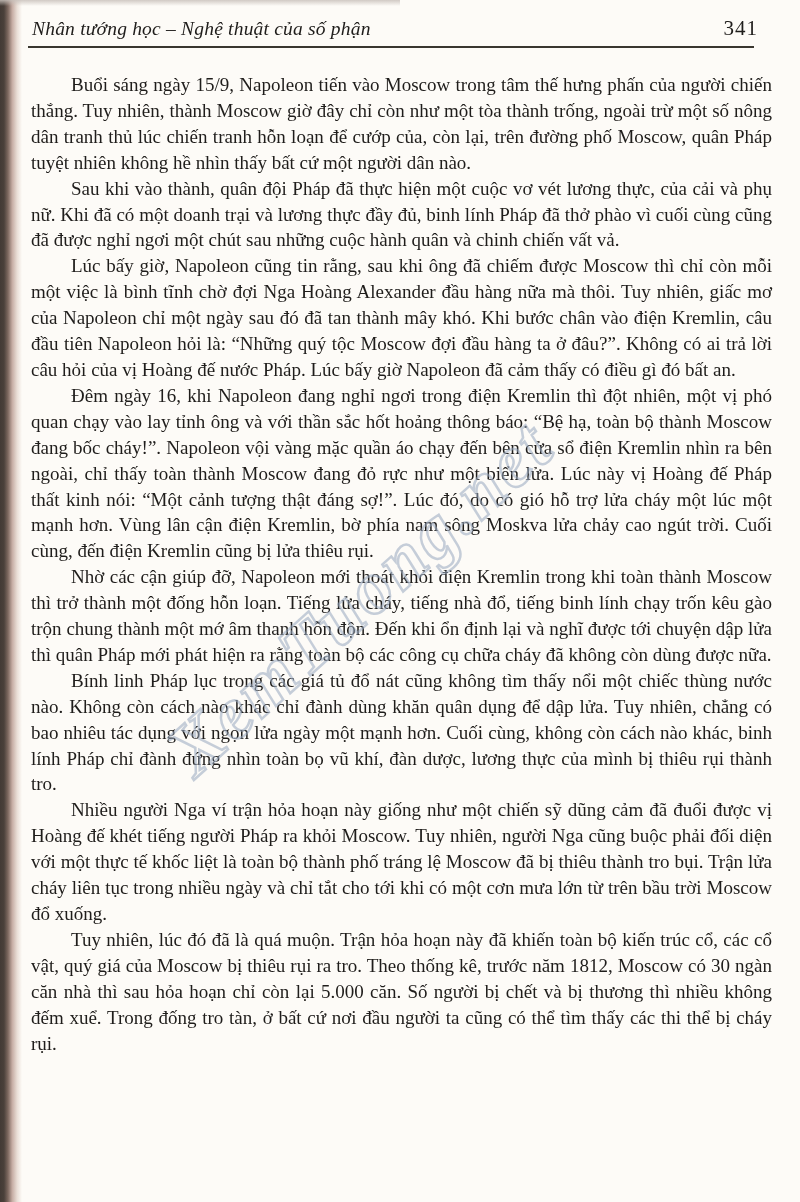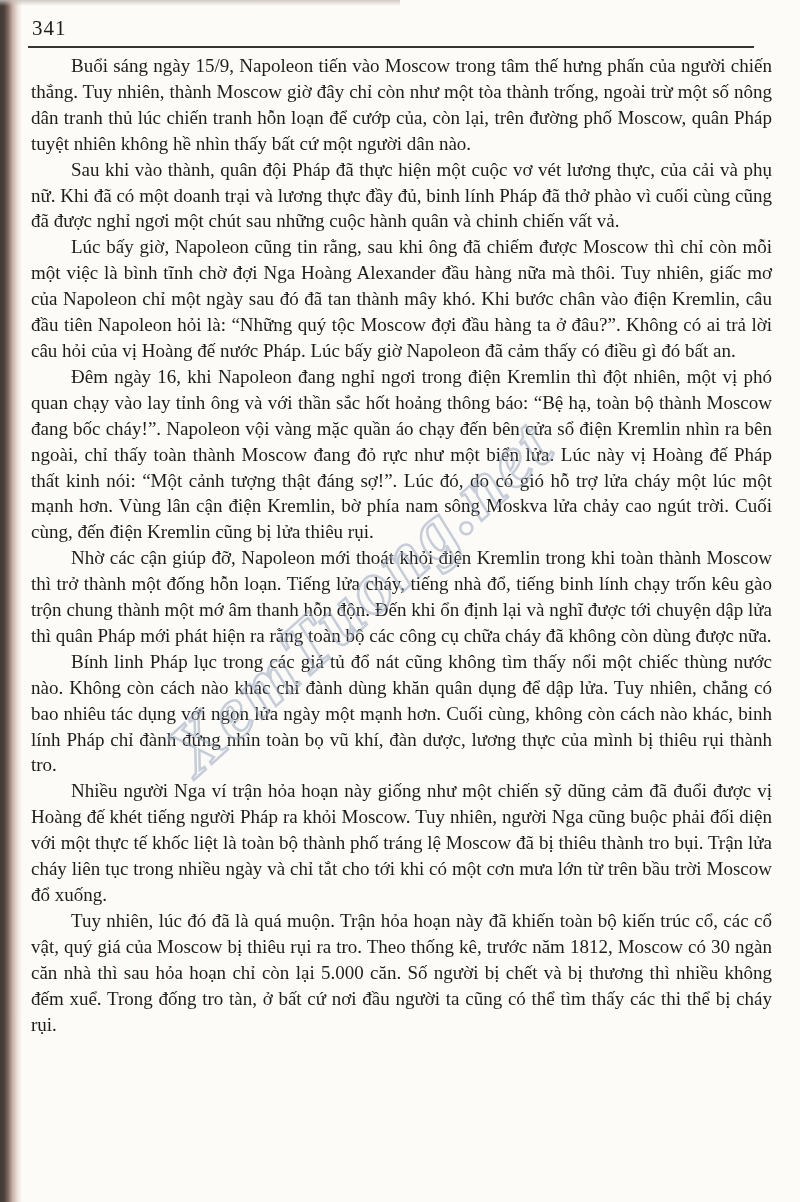--- a/index.html
+++ b/index.html
@@ -47,21 +47,21 @@
     font-size: 21px;
     letter-spacing: 1px;
   }
   .header-rule {
     margin: 5px 46px 0 28px;
     border: none;
     border-top: 2px solid #39362f;
     height: 0;
   }
   .content {
-    padding: 5px 28px 0 31px;
+    padding: 24px 28px 0 31px;
     font-size: 19px;
     line-height: 25.9px;
     text-align: justify;
   }
   .content p {
     margin: 0;
     text-indent: 40px;
   }
   .watermark {
     position: absolute;
@@ -85,20 +85,21 @@
 </head>
 <body>
 
 <div class="spine"></div>
 <div class="top-edge"></div>
 
 <div class="watermark">XemTuong.net</div>
 
 <div class="page-inner">
   <div class="running-header">
+    <span class="title">Nhân tướng học – Nghệ thuật của số phận</span>
     <span class="pagenum">341</span>
   </div>
   <hr class="header-rule">
 
   <div class="content">
     <p>Buổi sáng ngày 15/9, Napoleon tiến vào Moscow trong tâm thế hưng phấn của người chiến thắng. Tuy nhiên, thành Moscow giờ đây chỉ còn như một tòa thành trống, ngoài trừ một số nông dân tranh thủ lúc chiến tranh hỗn loạn để cướp của, còn lại, trên đường phố Moscow, quân Pháp tuyệt nhiên không hề nhìn thấy bất cứ một người dân nào.</p>
     <p>Sau khi vào thành, quân đội Pháp đã thực hiện một cuộc vơ vét lương thực, của cải và phụ nữ. Khi đã có một doanh trại và lương thực đầy đủ, binh lính Pháp đã thở phào vì cuối cùng cũng đã được nghỉ ngơi một chút sau những cuộc hành quân và chinh chiến vất vả.</p>
     <p>Lúc bấy giờ, Napoleon cũng tin rằng, sau khi ông đã chiếm được Moscow thì chỉ còn mỗi một việc là bình tĩnh chờ đợi Nga Hoàng Alexander đầu hàng nữa mà thôi. Tuy nhiên, giấc mơ của Napoleon chỉ một ngày sau đó đã tan thành mây khó. Khi bước chân vào điện Kremlin, câu đầu tiên Napoleon hỏi là: “Những quý tộc Moscow đợi đầu hàng ta ở đâu?”. Không có ai trả lời câu hỏi của vị Hoàng đế nước Pháp. Lúc bấy giờ Napoleon đã cảm thấy có điều gì đó bất an.</p>
     <p>Đêm ngày 16, khi Napoleon đang nghỉ ngơi trong điện Kremlin thì đột nhiên, một vị phó quan chạy vào lay tỉnh ông và với thần sắc hốt hoảng thông báo: “Bệ hạ, toàn bộ thành Moscow đang bốc cháy!”. Napoleon vội vàng mặc quần áo chạy đến bên cửa sổ điện Kremlin nhìn ra bên ngoài, chỉ thấy toàn thành Moscow đang đỏ rực như một biển lửa. Lúc này vị Hoàng đế Pháp thất kinh nói: “Một cảnh tượng thật đáng sợ!”. Lúc đó, do có gió hỗ trợ lửa cháy một lúc một mạnh hơn. Vùng lân cận điện Kremlin, bờ phía nam sông Moskva lửa chảy cao ngút trời. Cuối cùng, đến điện Kremlin cũng bị lửa thiêu rụi.</p>
     <p>Nhờ các cận giúp đỡ, Napoleon mới thoát khỏi điện Kremlin trong khi toàn thành Moscow thì trở thành một đống hỗn loạn. Tiếng lửa cháy, tiếng nhà đổ, tiếng binh lính chạy trốn kêu gào trộn chung thành một mớ âm thanh hỗn độn. Đến khi ổn định lại và nghĩ được tới chuyện dập lửa thì quân Pháp mới phát hiện ra rằng toàn bộ các công cụ chữa cháy đã không còn dùng được nữa.</p>

